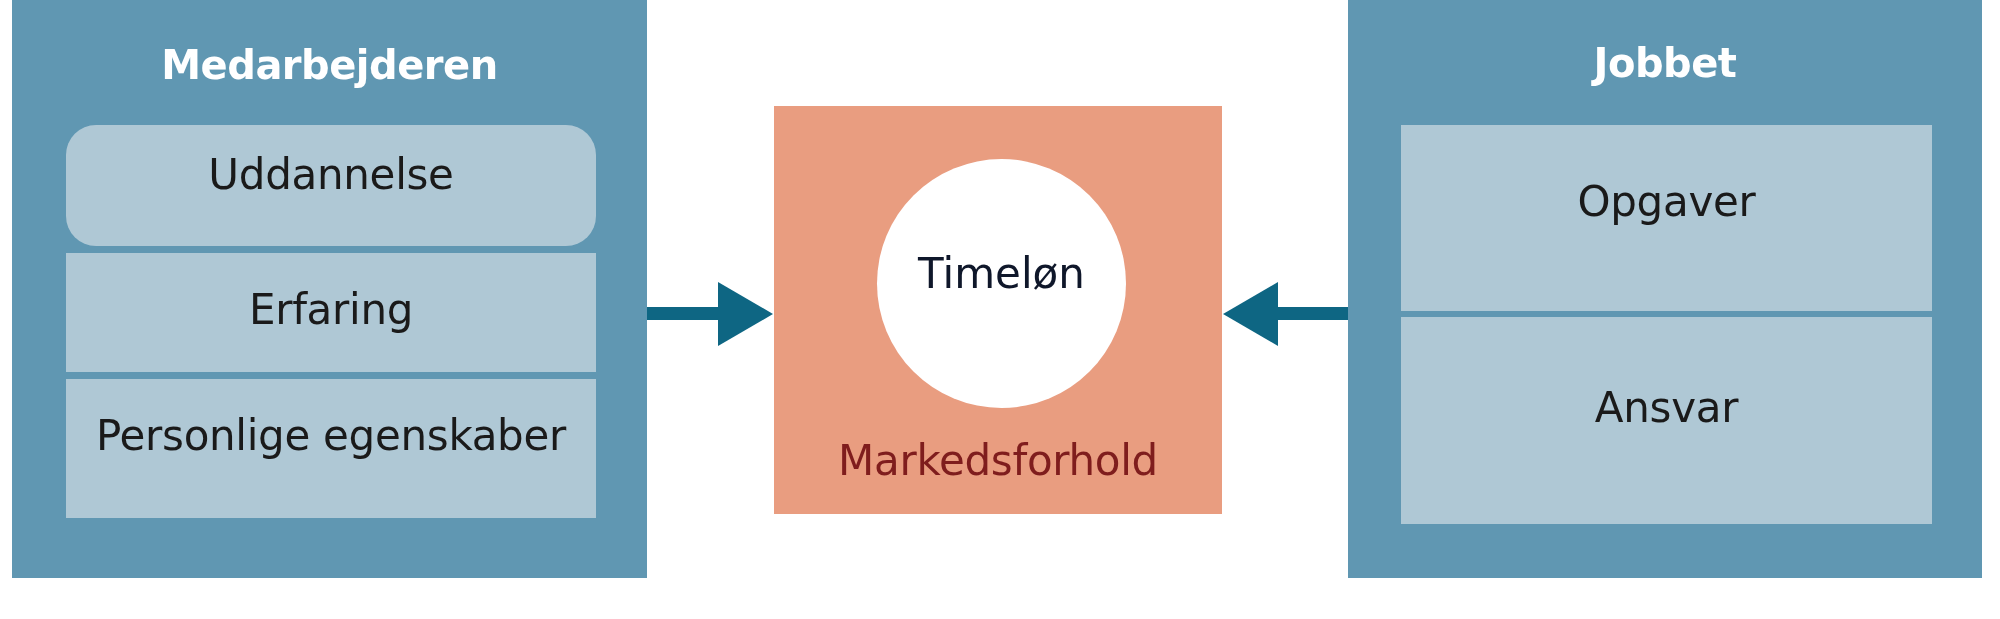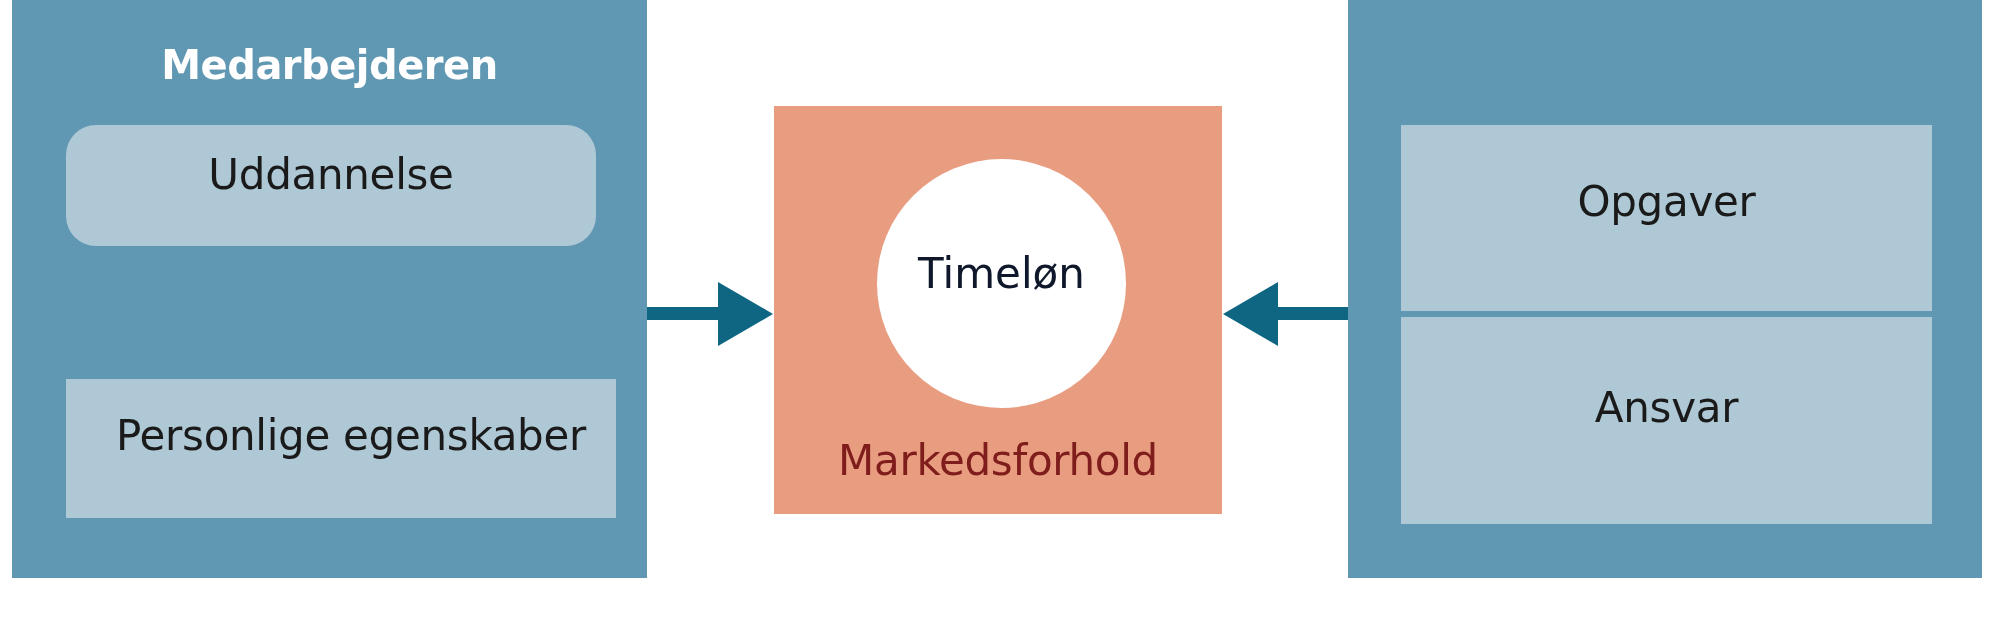--- a/index.html
+++ b/index.html
@@ -28,21 +28,24 @@
   svg.arrow { position: absolute; }
 </style>
 </head>
 <body>
 
 <div id="left-panel" class="panel">
   <div class="panel-title" style="top:42px;">Medarbejderen</div>
   <div class="cell" style="left:54px; top:125px; width:530px; height:121px; align-items:center;border-radius:30px;">
     <span style="margin-top:-22px;">Uddannelse</span>
   </div>
-  <div class="cell" style="left:54px; top:379px; width:530px; height:139px; align-items:center;padding-left:20px;">
+  <div class="cell" style="left:54px; top:253px; width:530px; height:119px; align-items:center;">
+    <span style="margin-top:-6px;">Erfaring</span>
+  </div>
+  <div class="cell" style="left:54px; top:379px; width:530px; height:139px; align-items:center;">
     <span style="margin-top:-26px;">Personlige egenskaber</span>
   </div>
 </div>
 
 <svg class="arrow" style="left:647px; top:280px;" width="128" height="68" viewBox="0 0 128 68">
   <rect x="0" y="27" width="74" height="13" fill="#0e6683"></rect>
   <polygon points="71,2 126,34 71,66" fill="#0e6683"></polygon>
 </svg>
 
 <div id="center-box">
@@ -51,19 +54,20 @@
   </div>
   <div id="market-label">Markedsforhold</div>
 </div>
 
 <svg class="arrow" style="left:1221px; top:280px;" width="128" height="68" viewBox="0 0 128 68">
   <rect x="54" y="27" width="74" height="13" fill="#0e6683"></rect>
   <polygon points="57,2 2,34 57,66" fill="#0e6683"></polygon>
 </svg>
 
 <div id="right-panel" class="panel">
+  <div class="panel-title" style="top:40px;">Jobbet</div>
   <div class="cell" style="left:53px; top:125px; width:531px; height:186px; align-items:flex-start;">
     <span style="margin-top:52px;">Opgaver</span>
   </div>
   <div class="cell" style="left:53px; top:317px; width:531px; height:207px; align-items:flex-start;">
     <span style="margin-top:66px;">Ansvar</span>
   </div>
 </div>
 
 </body></html>

